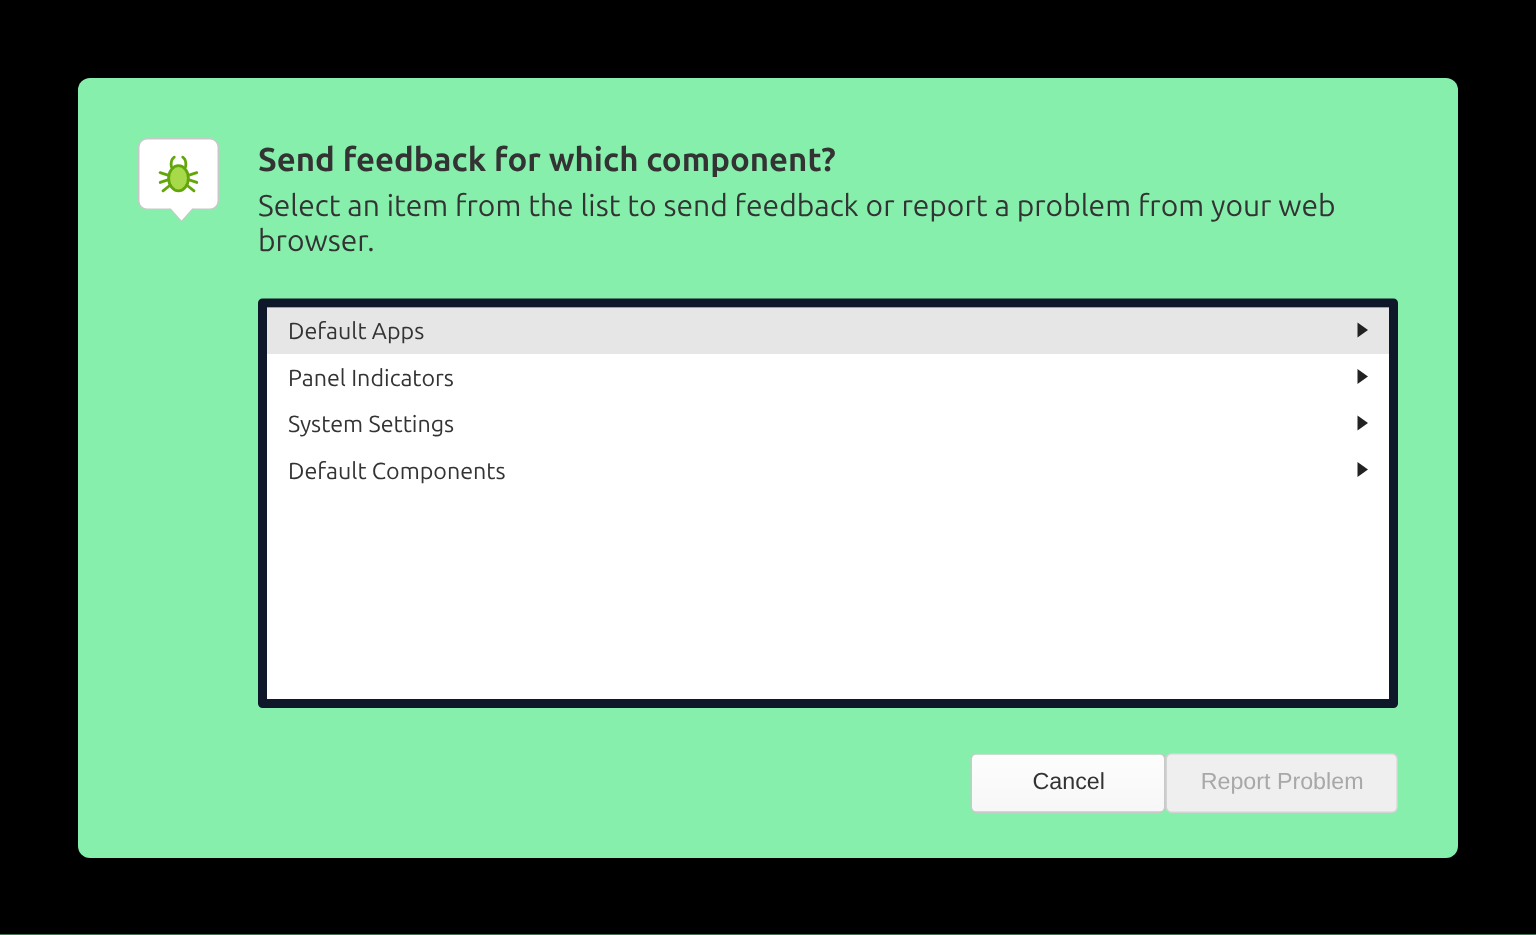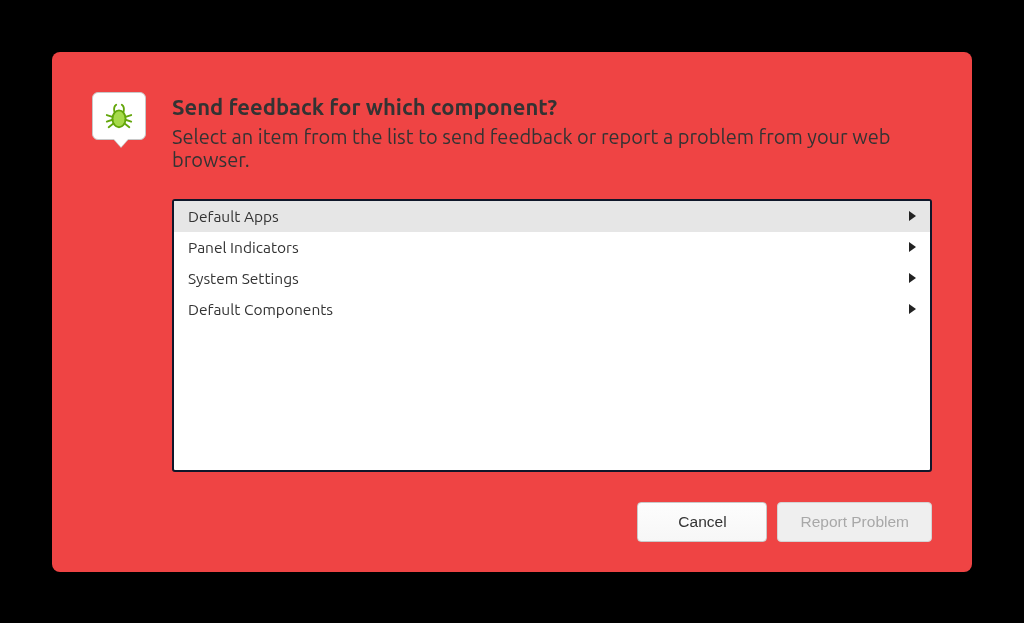--- a/index.html
+++ b/index.html
@@ -9,21 +9,21 @@
       background: #000;
       font-family: -apple-system, BlinkMacSystemFont, "Segoe UI", "Ubuntu", "Cantarell", sans-serif;
       display: flex;
       align-items: center;
       justify-content: center;
       overflow: hidden;
     }
     .dialog {
       width: 920px;
       height: 520px;
-      background: #ef4444;
+      background: #86efac;
       border-radius: 8px;
       box-shadow: 0 20px 60px rgba(0,0,0,0.5);
       padding: 40px 40px 30px 40px;
       display: flex;
       flex-direction: column;
       position: relative;
     }
     .header-row {
       display: flex;
       align-items: flex-start;
@@ -68,21 +68,21 @@
     }
     .dialog-subtitle {
       font-size: 20px;
       color: #333;
       font-weight: 400;
     }
     .list-box {
       margin-left: 80px;
       flex: 1;
       background: #fff;
-      border: 2px solid #0f172a;
+      border: 6px solid #0f172a;
       border-radius: 3px;
       overflow: hidden;
     }
     .list-item {
       display: flex;
       align-items: center;
       justify-content: space-between;
       padding: 7px 14px;
       font-size: 15.5px;
       color: #333;
@@ -94,21 +94,20 @@
     .chevron {
       width: 0;
       height: 0;
       border-top: 5px solid transparent;
       border-bottom: 5px solid transparent;
       border-left: 7px solid #222;
     }
     .button-row {
       display: flex;
       justify-content: flex-end;
-      gap: 10px;
       margin-top: 30px;
     }
     .btn {
       min-width: 130px;
       padding: 10px 22px;
       font-size: 15.5px;
       border-radius: 4px;
       border: 1px solid #c9c9c9;
       background: linear-gradient(#fdfdfd,#f7f7f7);
       color: #333;

